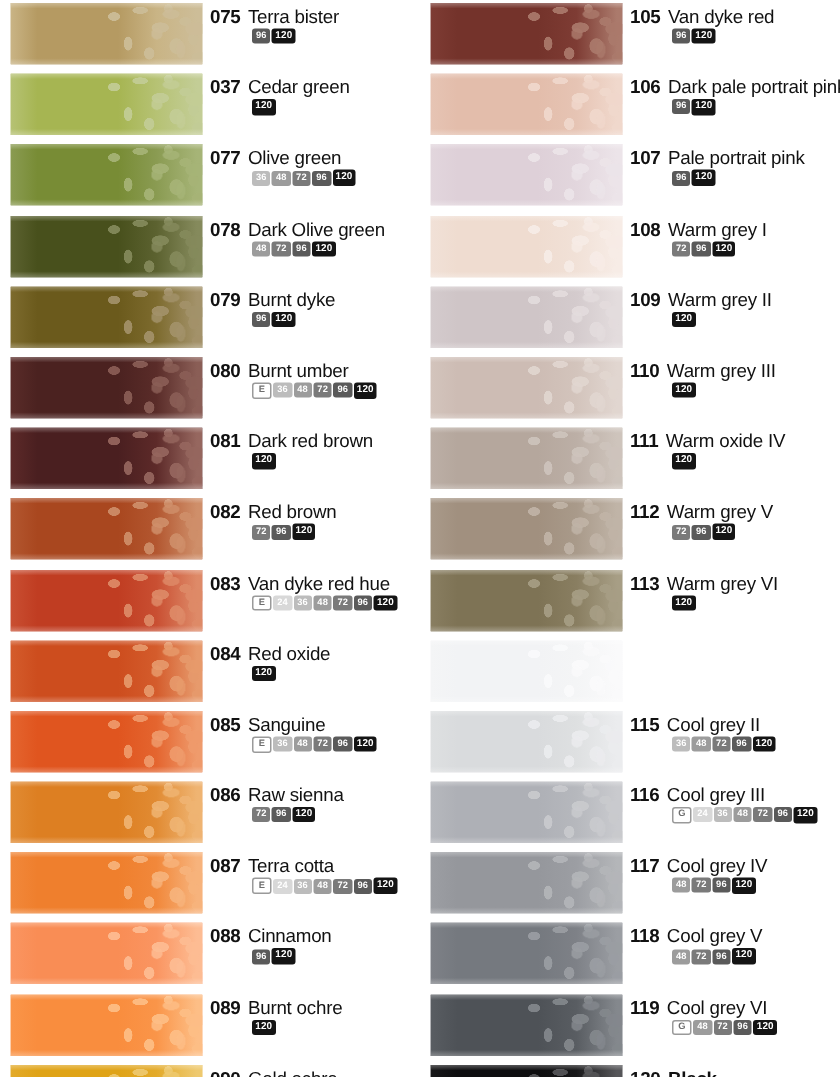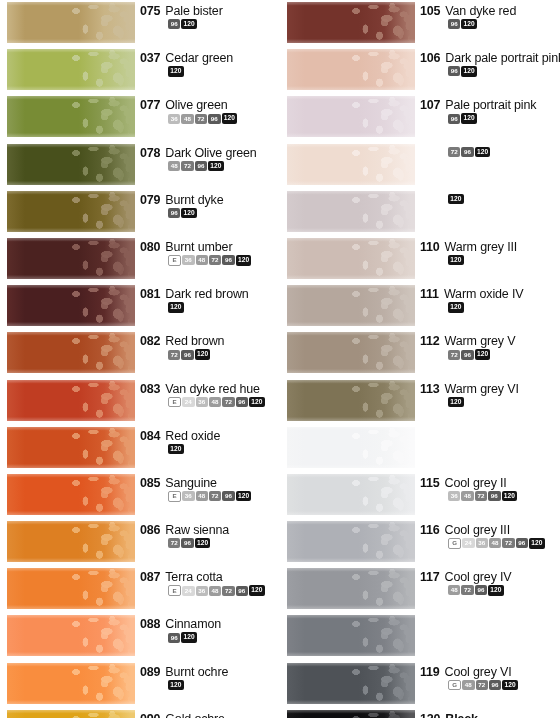--- a/index.html
+++ b/index.html
@@ -140,21 +140,21 @@
         <div class="swatch-wrap">
           <div class="swatch" style="background: rgb(181, 154, 98);"></div>
           <div class="swatch-grad" style="background: linear-gradient(90deg, rgb(201, 180, 133) 0%, rgb(181, 154, 98) 14%, rgb(181, 154, 98) 56%, rgb(201, 180, 133) 76%, rgb(205, 189, 152) 97%, rgb(205, 189, 152) 100%);"></div>
           <div class="swatch-tex" style="background: radial-gradient(7px 5px at 12% 22%, rgb(205, 189, 152) 55%, transparent 60%), radial-gradient(5px 8px at 26% 66%, rgb(205, 189, 152) 55%, transparent 60%), radial-gradient(9px 4px at 38% 12%, rgb(205, 189, 152) 55%, transparent 60%), radial-gradient(6px 7px at 47% 82%, rgb(205, 189, 152) 55%, transparent 60%), radial-gradient(10px 6px at 58% 40%, rgb(205, 189, 152) 55%, transparent 60%), radial-gradient(5px 5px at 66% 9%, rgb(205, 189, 152) 55%, transparent 60%), radial-gradient(8px 9px at 74% 70%, rgb(205, 189, 152) 55%, transparent 60%), radial-gradient(7px 5px at 83% 30%, rgb(205, 189, 152) 55%, transparent 60%), radial-gradient(6px 8px at 91% 58%, rgb(205, 189, 152) 55%, transparent 60%), radial-gradient(9px 6px at 97% 88%, rgb(205, 189, 152) 55%, transparent 60%);"></div>
           <div class="swatch-tex2" style="background: radial-gradient(6px 6px at 20% 50%, rgb(205, 189, 152) 60%, transparent 65%), radial-gradient(9px 5px at 45% 18%, rgb(205, 189, 152) 60%, transparent 65%), radial-gradient(5px 9px at 62% 76%, rgb(205, 189, 152) 60%, transparent 65%), radial-gradient(11px 7px at 88% 42%, rgb(205, 189, 152) 60%, transparent 65%);"></div>
           <div class="swatch-top-fade" style="background: linear-gradient(rgba(255, 255, 255, 0.3) 0%, rgba(255, 255, 255, 0) 9%, rgba(255, 255, 255, 0) 90%, rgba(255, 255, 255, 0.28) 100%);"></div>
         </div>
         <div class="label">
           <div class="name-line">
             <span class="code">075</span>
-            <span class="cname">Pale bister</span>
+            <span class="cname">Terra bister</span>
           </div>
           <div class="badges">
             <span class="badge b-96">96</span>
             <span class="badge b-120">120</span>
           </div>
         </div>
       </div>
       <div class="row">
         <div class="swatch-wrap">
           <div class="swatch" style="background: rgb(166, 181, 82);"></div>
@@ -518,36 +518,44 @@
       </div>
       <div class="row">
         <div class="swatch-wrap">
           <div class="swatch" style="background: rgb(239, 220, 208);"></div>
           <div class="swatch-grad" style="background: linear-gradient(90deg, rgb(241, 225, 215) 0%, rgb(239, 220, 208) 14%, rgb(239, 220, 208) 56%, rgb(241, 225, 215) 76%, rgb(247, 236, 230) 97%, rgb(247, 236, 230) 100%);"></div>
           <div class="swatch-tex" style="background: radial-gradient(7px 5px at 12% 22%, rgb(247, 236, 230) 55%, transparent 60%), radial-gradient(5px 8px at 26% 66%, rgb(247, 236, 230) 55%, transparent 60%), radial-gradient(9px 4px at 38% 12%, rgb(247, 236, 230) 55%, transparent 60%), radial-gradient(6px 7px at 47% 82%, rgb(247, 236, 230) 55%, transparent 60%), radial-gradient(10px 6px at 58% 40%, rgb(247, 236, 230) 55%, transparent 60%), radial-gradient(5px 5px at 66% 9%, rgb(247, 236, 230) 55%, transparent 60%), radial-gradient(8px 9px at 74% 70%, rgb(247, 236, 230) 55%, transparent 60%), radial-gradient(7px 5px at 83% 30%, rgb(247, 236, 230) 55%, transparent 60%), radial-gradient(6px 8px at 91% 58%, rgb(247, 236, 230) 55%, transparent 60%), radial-gradient(9px 6px at 97% 88%, rgb(247, 236, 230) 55%, transparent 60%);"></div>
           <div class="swatch-tex2" style="background: radial-gradient(6px 6px at 20% 50%, rgb(247, 236, 230) 60%, transparent 65%), radial-gradient(9px 5px at 45% 18%, rgb(247, 236, 230) 60%, transparent 65%), radial-gradient(5px 9px at 62% 76%, rgb(247, 236, 230) 60%, transparent 65%), radial-gradient(11px 7px at 88% 42%, rgb(247, 236, 230) 60%, transparent 65%);"></div>
           <div class="swatch-top-fade" style="background: linear-gradient(rgba(255, 255, 255, 0.3) 0%, rgba(255, 255, 255, 0) 9%, rgba(255, 255, 255, 0) 90%, rgba(255, 255, 255, 0.28) 100%);"></div>
         </div>
         <div class="label">
+          <div class="name-line">
+            <span class="code">108</span>
+            <span class="cname">Warm grey I</span>
+          </div>
           <div class="badges">
             <span class="badge b-72">72</span>
             <span class="badge b-96">96</span>
             <span class="badge b-120">120</span>
           </div>
         </div>
       </div>
       <div class="row">
         <div class="swatch-wrap">
           <div class="swatch" style="background: rgb(207, 197, 199);"></div>
           <div class="swatch-grad" style="background: linear-gradient(90deg, rgb(212, 203, 205) 0%, rgb(207, 197, 199) 14%, rgb(207, 197, 199) 56%, rgb(212, 203, 205) 76%, rgb(227, 220, 221) 97%, rgb(227, 220, 221) 100%);"></div>
           <div class="swatch-tex" style="background: radial-gradient(7px 5px at 12% 22%, rgb(227, 220, 221) 55%, transparent 60%), radial-gradient(5px 8px at 26% 66%, rgb(227, 220, 221) 55%, transparent 60%), radial-gradient(9px 4px at 38% 12%, rgb(227, 220, 221) 55%, transparent 60%), radial-gradient(6px 7px at 47% 82%, rgb(227, 220, 221) 55%, transparent 60%), radial-gradient(10px 6px at 58% 40%, rgb(227, 220, 221) 55%, transparent 60%), radial-gradient(5px 5px at 66% 9%, rgb(227, 220, 221) 55%, transparent 60%), radial-gradient(8px 9px at 74% 70%, rgb(227, 220, 221) 55%, transparent 60%), radial-gradient(7px 5px at 83% 30%, rgb(227, 220, 221) 55%, transparent 60%), radial-gradient(6px 8px at 91% 58%, rgb(227, 220, 221) 55%, transparent 60%), radial-gradient(9px 6px at 97% 88%, rgb(227, 220, 221) 55%, transparent 60%);"></div>
           <div class="swatch-tex2" style="background: radial-gradient(6px 6px at 20% 50%, rgb(227, 220, 221) 60%, transparent 65%), radial-gradient(9px 5px at 45% 18%, rgb(227, 220, 221) 60%, transparent 65%), radial-gradient(5px 9px at 62% 76%, rgb(227, 220, 221) 60%, transparent 65%), radial-gradient(11px 7px at 88% 42%, rgb(227, 220, 221) 60%, transparent 65%);"></div>
           <div class="swatch-top-fade" style="background: linear-gradient(rgba(255, 255, 255, 0.3) 0%, rgba(255, 255, 255, 0) 9%, rgba(255, 255, 255, 0) 90%, rgba(255, 255, 255, 0.28) 100%);"></div>
         </div>
         <div class="label">
+          <div class="name-line">
+            <span class="code">109</span>
+            <span class="cname">Warm grey II</span>
+          </div>
           <div class="badges">
             <span class="badge b-120">120</span>
           </div>
         </div>
       </div>
       <div class="row">
         <div class="swatch-wrap">
           <div class="swatch" style="background: rgb(205, 188, 180);"></div>
           <div class="swatch-grad" style="background: linear-gradient(90deg, rgb(211, 196, 188) 0%, rgb(205, 188, 180) 14%, rgb(205, 188, 180) 56%, rgb(211, 196, 188) 76%, rgb(225, 214, 208) 97%, rgb(225, 214, 208) 100%);"></div>
           <div class="swatch-tex" style="background: radial-gradient(7px 5px at 12% 22%, rgb(225, 214, 208) 55%, transparent 60%), radial-gradient(5px 8px at 26% 66%, rgb(225, 214, 208) 55%, transparent 60%), radial-gradient(9px 4px at 38% 12%, rgb(225, 214, 208) 55%, transparent 60%), radial-gradient(6px 7px at 47% 82%, rgb(225, 214, 208) 55%, transparent 60%), radial-gradient(10px 6px at 58% 40%, rgb(225, 214, 208) 55%, transparent 60%), radial-gradient(5px 5px at 66% 9%, rgb(225, 214, 208) 55%, transparent 60%), radial-gradient(8px 9px at 74% 70%, rgb(225, 214, 208) 55%, transparent 60%), radial-gradient(7px 5px at 83% 30%, rgb(225, 214, 208) 55%, transparent 60%), radial-gradient(6px 8px at 91% 58%, rgb(225, 214, 208) 55%, transparent 60%), radial-gradient(9px 6px at 97% 88%, rgb(225, 214, 208) 55%, transparent 60%);"></div>
@@ -697,20 +705,32 @@
         </div>
       </div>
       <div class="row">
         <div class="swatch-wrap">
           <div class="swatch" style="background: rgb(117, 121, 127);"></div>
           <div class="swatch-grad" style="background: linear-gradient(90deg, rgb(126, 129, 135) 0%, rgb(117, 121, 127) 14%, rgb(117, 121, 127) 56%, rgb(126, 129, 135) 76%, rgb(155, 158, 163) 97%, rgb(155, 158, 163) 100%);"></div>
           <div class="swatch-tex" style="background: radial-gradient(7px 5px at 12% 22%, rgb(155, 158, 163) 55%, transparent 60%), radial-gradient(5px 8px at 26% 66%, rgb(155, 158, 163) 55%, transparent 60%), radial-gradient(9px 4px at 38% 12%, rgb(155, 158, 163) 55%, transparent 60%), radial-gradient(6px 7px at 47% 82%, rgb(155, 158, 163) 55%, transparent 60%), radial-gradient(10px 6px at 58% 40%, rgb(155, 158, 163) 55%, transparent 60%), radial-gradient(5px 5px at 66% 9%, rgb(155, 158, 163) 55%, transparent 60%), radial-gradient(8px 9px at 74% 70%, rgb(155, 158, 163) 55%, transparent 60%), radial-gradient(7px 5px at 83% 30%, rgb(155, 158, 163) 55%, transparent 60%), radial-gradient(6px 8px at 91% 58%, rgb(155, 158, 163) 55%, transparent 60%), radial-gradient(9px 6px at 97% 88%, rgb(155, 158, 163) 55%, transparent 60%);"></div>
           <div class="swatch-tex2" style="background: radial-gradient(6px 6px at 20% 50%, rgb(155, 158, 163) 60%, transparent 65%), radial-gradient(9px 5px at 45% 18%, rgb(155, 158, 163) 60%, transparent 65%), radial-gradient(5px 9px at 62% 76%, rgb(155, 158, 163) 60%, transparent 65%), radial-gradient(11px 7px at 88% 42%, rgb(155, 158, 163) 60%, transparent 65%);"></div>
           <div class="swatch-top-fade" style="background: linear-gradient(rgba(255, 255, 255, 0.3) 0%, rgba(255, 255, 255, 0) 9%, rgba(255, 255, 255, 0) 90%, rgba(255, 255, 255, 0.28) 100%);"></div>
         </div>
+        <div class="label">
+          <div class="name-line">
+            <span class="code">118</span>
+            <span class="cname">Cool grey V</span>
+          </div>
+          <div class="badges">
+            <span class="badge b-48">48</span>
+            <span class="badge b-72">72</span>
+            <span class="badge b-96">96</span>
+            <span class="badge b-120">120</span>
+          </div>
+        </div>
       </div>
       <div class="row">
         <div class="swatch-wrap">
           <div class="swatch" style="background: rgb(78, 82, 87);"></div>
           <div class="swatch-grad" style="background: linear-gradient(90deg, rgb(89, 93, 98) 0%, rgb(78, 82, 87) 14%, rgb(78, 82, 87) 56%, rgb(89, 93, 98) 76%, rgb(132, 136, 141) 97%, rgb(132, 136, 141) 100%);"></div>
           <div class="swatch-tex" style="background: radial-gradient(7px 5px at 12% 22%, rgb(132, 136, 141) 55%, transparent 60%), radial-gradient(5px 8px at 26% 66%, rgb(132, 136, 141) 55%, transparent 60%), radial-gradient(9px 4px at 38% 12%, rgb(132, 136, 141) 55%, transparent 60%), radial-gradient(6px 7px at 47% 82%, rgb(132, 136, 141) 55%, transparent 60%), radial-gradient(10px 6px at 58% 40%, rgb(132, 136, 141) 55%, transparent 60%), radial-gradient(5px 5px at 66% 9%, rgb(132, 136, 141) 55%, transparent 60%), radial-gradient(8px 9px at 74% 70%, rgb(132, 136, 141) 55%, transparent 60%), radial-gradient(7px 5px at 83% 30%, rgb(132, 136, 141) 55%, transparent 60%), radial-gradient(6px 8px at 91% 58%, rgb(132, 136, 141) 55%, transparent 60%), radial-gradient(9px 6px at 97% 88%, rgb(132, 136, 141) 55%, transparent 60%);"></div>
           <div class="swatch-tex2" style="background: radial-gradient(6px 6px at 20% 50%, rgb(132, 136, 141) 60%, transparent 65%), radial-gradient(9px 5px at 45% 18%, rgb(132, 136, 141) 60%, transparent 65%), radial-gradient(5px 9px at 62% 76%, rgb(132, 136, 141) 60%, transparent 65%), radial-gradient(11px 7px at 88% 42%, rgb(132, 136, 141) 60%, transparent 65%);"></div>
           <div class="swatch-top-fade" style="background: linear-gradient(rgba(255, 255, 255, 0.3) 0%, rgba(255, 255, 255, 0) 9%, rgba(255, 255, 255, 0) 90%, rgba(255, 255, 255, 0.28) 100%);"></div>
         </div>
         <div class="label">

